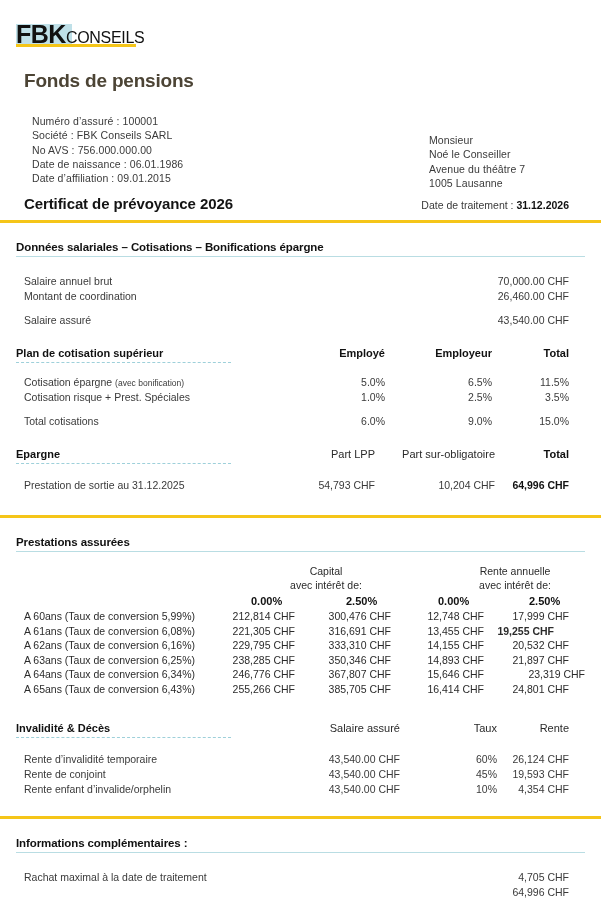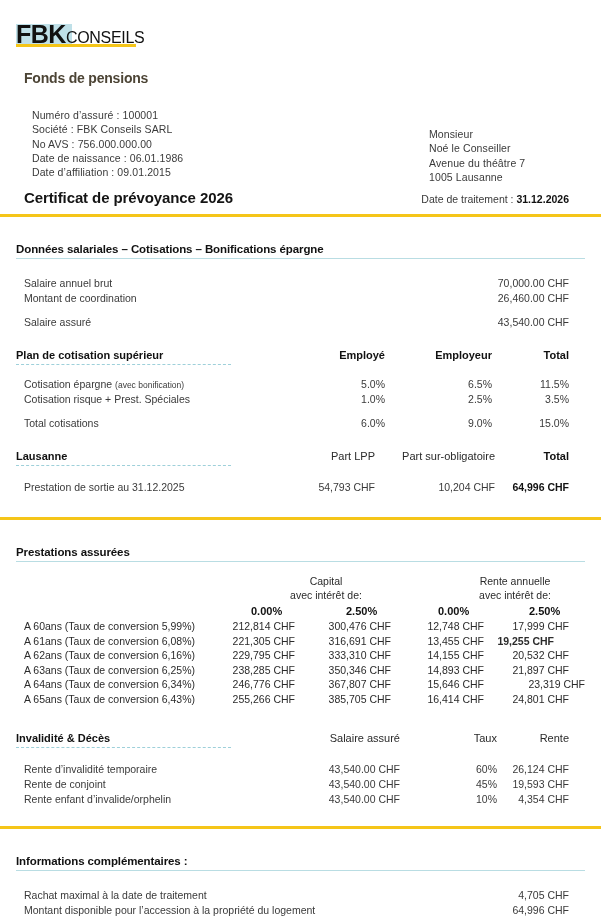--- a/index.html
+++ b/index.html
@@ -66,21 +66,21 @@
   .logo-conseils {
     font-size: 16px;
     font-weight: normal;
     color: #111111;
     letter-spacing: -0.3px;
   }
 
   
   .doc-title {
     margin: 14px 0 0 8px;
-    font-size: 14px;
+    font-size: 19px;
     font-weight: bold;
     color: #4c4435;
     letter-spacing: -0.2px;
   }
 
   .info-block {
     position: relative;
     margin-top: 22px;
     height: 72px;
   }
@@ -128,21 +128,21 @@
 
   .rule-yellow {
     height: 3px;
     background: #f5c518;
     margin: 3px 0 0 0;
   }
   .rule-yellow.wide { margin-left: -16px; margin-right: -16px; }
 
   .section-head {
     position: relative;
-    margin-top: 26px;
+    margin-top: 18px;
     padding-bottom: 3px;
     font-size: 11.5px;
     font-weight: bold;
     color: #111111;
     border-bottom: 1px solid #b9dde3;
     letter-spacing: -0.1px;
   }
 
   
   .row {
@@ -322,21 +322,21 @@
   <div class="row">
     <span class="lbl">Total cotisations</span>
     <span class="v" style="right:200px;width:90px;">6.0%</span>
     <span class="v" style="right:93px;width:95px;">9.0%</span>
     <span class="v" style="right:16px;width:70px;">15.0%</span>
   </div>
 
   <div class="spacer18"></div>
 
   <div class="subhead">
-    <span class="lbl">Lausanne</span>
+    <span class="lbl">Epargne</span>
     <span class="dashline"></span>
     <span class="ch light" style="right:210px;width:90px;">Part LPP</span>
     <span class="ch light" style="right:90px;width:110px;">Part sur-obligatoire</span>
     <span class="ch" style="right:16px;width:70px;">Total</span>
   </div>
 
   <div class="spacer14"></div>
 
   <div class="row">
     <span class="lbl">Prestation de sortie au 31.12.2025</span>
@@ -447,17 +447,16 @@
 
   <div class="section-head">Informations complémentaires :</div>
 
   <div class="spacer18"></div>
 
   <div class="row">
     <span class="lbl">Rachat maximal à la date de traitement</span>
     <span class="v" style="right:16px;">4,705 CHF</span>
   </div>
   <div class="row">
-    <span class="lbl">Montant disponible pour l’accession à la propriété du logement</span>
     <span class="v" style="right:16px;">64,996 CHF</span>
   </div>
 
 </div>
 
 </body></html>

